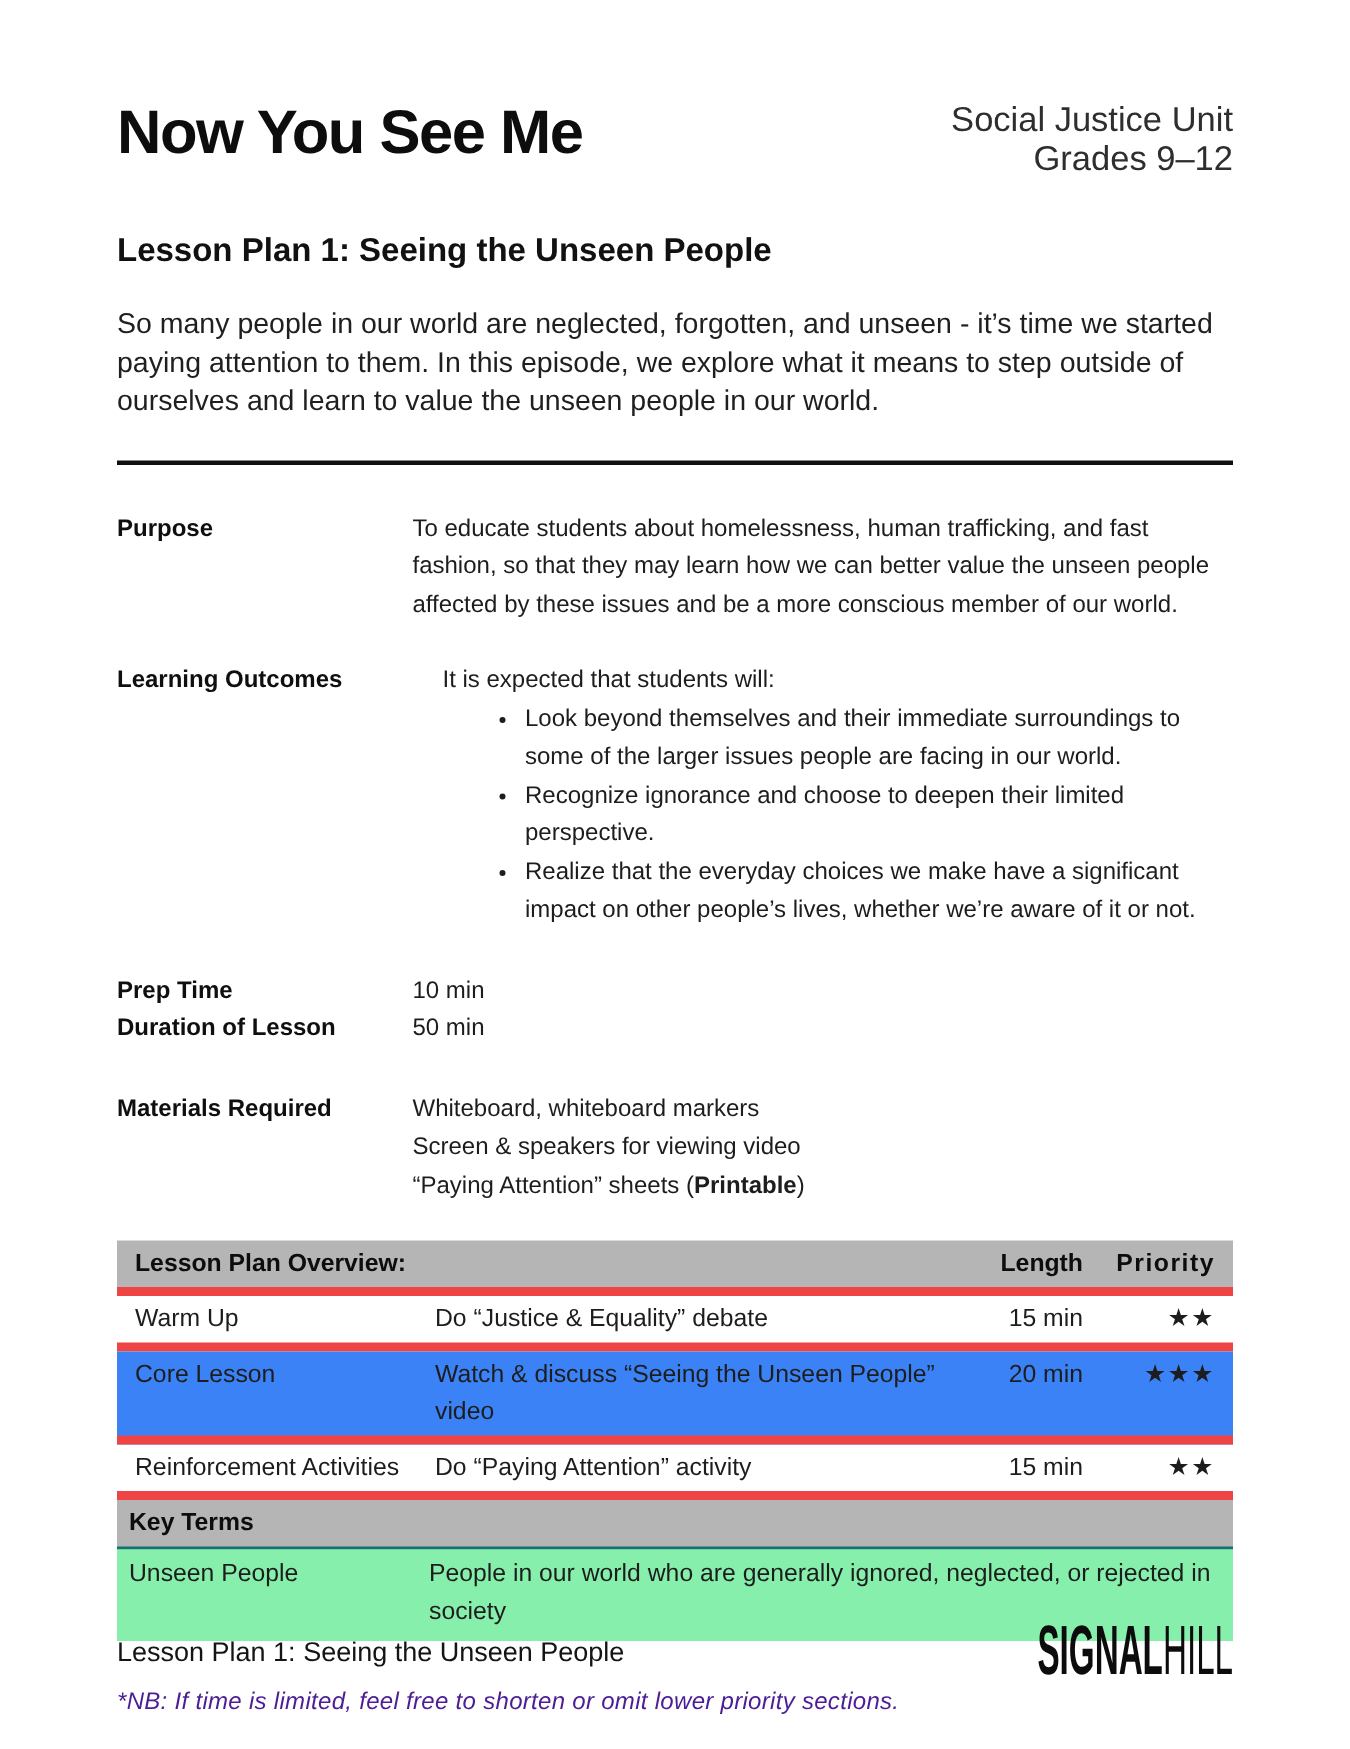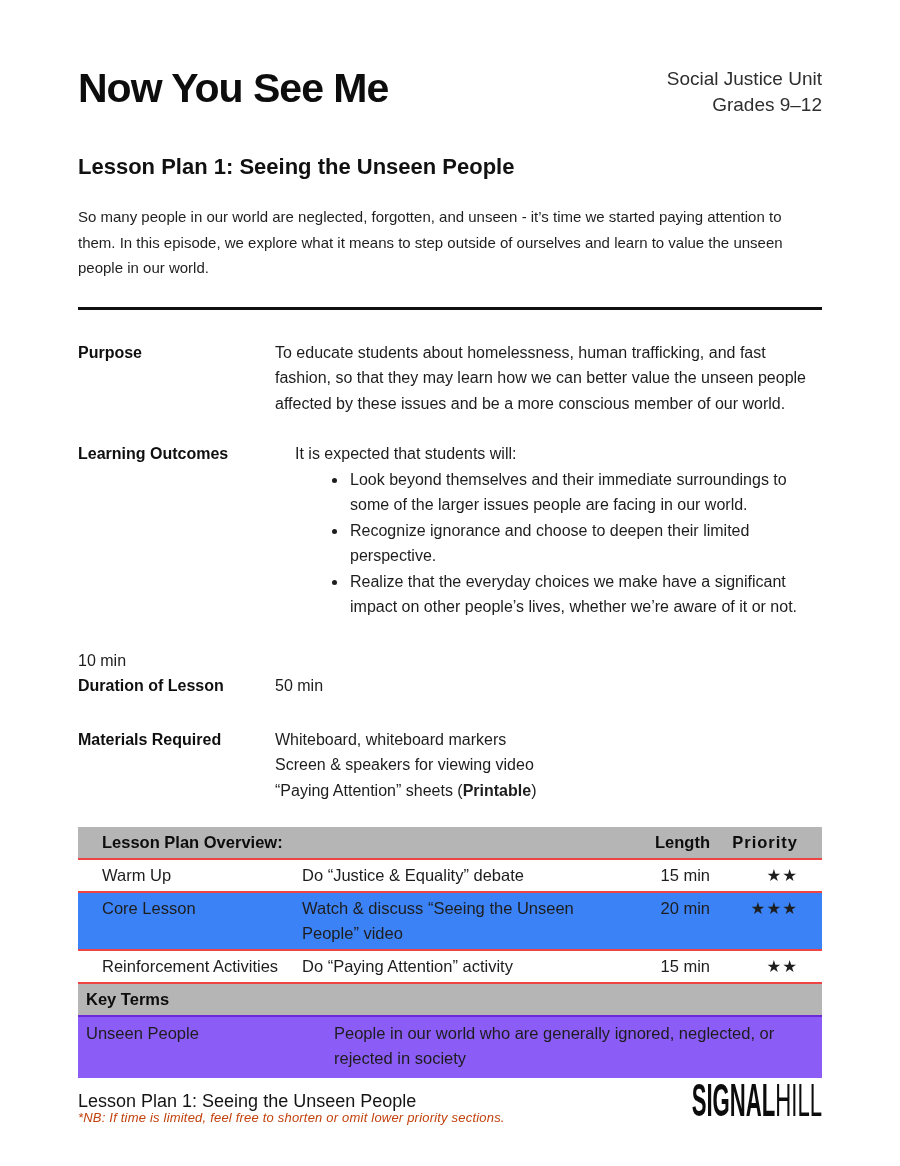--- a/index.html
+++ b/index.html
@@ -14,58 +14,58 @@
     position: relative;
     overflow: hidden;
   }
 
   
   .masthead { display: flex; justify-content: space-between; align-items: flex-start; }
   .doc-title {
     font-size: 41px; font-weight: bold; letter-spacing: -1px; color: #0d0d0d;
     line-height: 48px;
   }
-  .unit-info { text-align: right; font-size: 19px; color: #2e2e2e; line-height: 26px; margin-top: 2px; font-weight: normal; }
+  .unit-info { text-align: right; font-size: 23px; color: #2e2e2e; line-height: 26px; margin-top: 2px; font-weight: normal; }
 
   
   .lesson-heading { margin-top: 36px; font-size: 22px; font-weight: bold; color: #111; }
 
   
-  .intro { margin-top: 24px; font-size: 15px; line-height: 25.5px; color: #1f1f1f; }
+  .intro { margin-top: 24px; font-size: 19px; line-height: 25.5px; color: #1f1f1f; }
 
   .rule { border: none; border-top: 3px solid #101010; margin-top: 26px; }
 
   
   .info-section { margin-top: 30px; font-size: 16px; line-height: 25.5px; }
   .info-row { display: grid; grid-template-columns: 197px 1fr; }
   .info-label { font-weight: bold; color: #0f0f0f; }
   .gap-lg { margin-top: 25px; gap: 20px; }
   .gap-xl { margin-top: 28px; }
   .outcome-list { margin: 0; padding-left: 53px; }
   .outcome-list li { padding-left: 2px; }
 
   
   .overview { margin-top: 24px; font-size: 16.5px; line-height: 25px; }
   .t-row {
     display: grid;
     grid-template-columns: 200px 1fr 78px 88px;
-    padding: 3px 24px;
-    border-bottom: 2px solid #ef4444;
+    padding: 3px 12px;
+    border-bottom: 6px solid #ef4444;
     align-items: baseline;
   }
   .t-header { background: #b5b5b5; font-weight: bold; color: #0d0d0d; }
   .t-header .th-title { grid-column: 1 / 3; }
   .row-alt { background: #3b82f6; }
   .col-length, .col-priority { text-align: right; white-space: nowrap; }
   .col-priority { letter-spacing: 1px; }
-  .key-header { background: #b5b5b5; font-weight: bold; padding: 3px 8px; border-bottom: 2px solid #6d28d9; color: #0d0d0d; }
-  .key-row { background: #8b5cf6; display: grid; grid-template-columns: 200px 1fr; padding: 4px 8px 7px 8px; gap: 48px; }
+  .key-header { background: #b5b5b5; font-weight: bold; padding: 3px 8px; border-bottom: 2px solid #0f766e; color: #0d0d0d; }
+  .key-row { background: #86efac; display: grid; grid-template-columns: 200px 1fr; padding: 4px 8px 7px 8px; }
 
   
-  .footnote { margin-top: 32px; font-style: italic; font-size: 13px; color: #c2410c; letter-spacing: 0.2px; }
+  .footnote { margin-top: 32px; font-style: italic; font-size: 16px; color: #4c1d95; letter-spacing: 0.2px; }
 
   
   .page-footer {
     position: absolute; left: 78px; right: 78px; top: 1086px;
     display: flex; justify-content: space-between; align-items: center;
   }
   .footer-text { font-size: 18px; color: #141414; }
   .logo {
     font-weight: bold; font-size: 27px; color: #0c0c0c;
     transform: scale(0.82, 1.72); transform-origin: right center;
@@ -105,20 +105,21 @@
         <div>It is expected that students will:</div>
         <ul class="outcome-list">
           <li>Look beyond themselves and their immediate surroundings to some of the larger issues people are facing in our world.</li>
           <li>Recognize ignorance and choose to deepen their limited perspective.</li>
           <li>Realize that the everyday choices we make have a significant impact on other people’s lives, whether we’re aware of it or not.</li>
         </ul>
       </div>
     </div>
 
     <div class="info-row gap-xl">
+      <div class="info-label">Prep Time</div>
       <div>10 min</div>
     </div>
 
     <div class="info-row">
       <div class="info-label">Duration of Lesson</div>
       <div>50 min</div>
     </div>
 
     <div class="info-row gap-xl">
       <div class="info-label">Materials Required</div>

